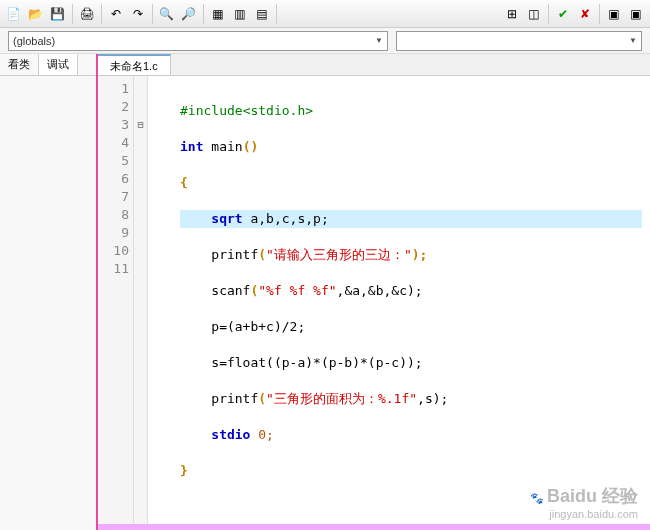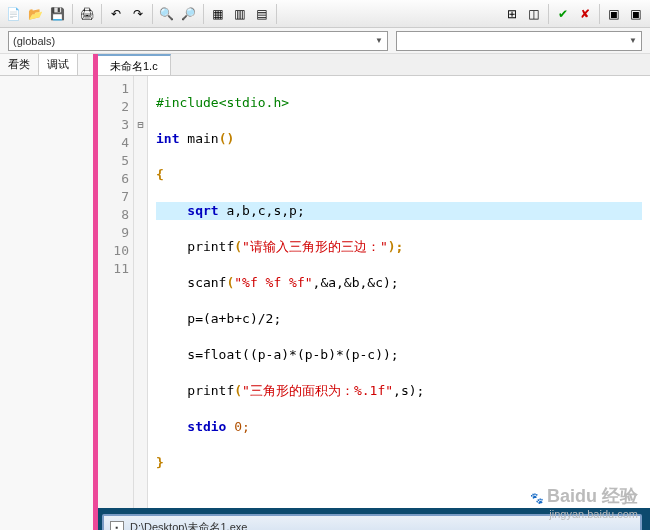--- a/index.html
+++ b/index.html
@@ -5,33 +5,33 @@
 * { margin: 0; padding: 0; box-sizing: border-box; }
 body { font-family: "Microsoft YaHei", Tahoma, sans-serif; font-size: 12px; background: #f0f0f0; width: 650px; height: 530px; overflow: hidden; position: relative; }
 .toolbar { height: 28px; background: linear-gradient(#fdfdfd, #e8e8e8); border-bottom: 1px solid #ccc; display: flex; align-items: center; padding: 0 4px; gap: 2px; }
 .tb-btn { width: 20px; height: 20px; display: flex; align-items: center; justify-content: center; cursor: pointer; }
 .tb-sep { width: 1px; height: 20px; background: #ccc; margin: 0 2px; }
 .combo-row { height: 26px; background: #f5f5f5; border-bottom: 1px solid #ddd; display: flex; align-items: center; padding: 0 8px; gap: 8px; }
 .combo { height: 20px; border: 1px solid #999; background: #fff; display: flex; align-items: center; padding: 0 4px; font-size: 11px; color: #333; }
 .combo.wide { width: 380px; justify-content: space-between; }
 .combo-arrow { font-size: 8px; color: #555; }
 .main { display: flex; height: calc(100% - 54px); }
-.leftpanel { width: 98px; background: #f8f8f8; border-right: 5px solid #ec4899; }
+.leftpanel { width: 98px; background: #f8f8f8; border-right: 2px solid #ec4899; }
 .lp-tabs { display: flex; height: 22px; border-bottom: 1px solid #ccc; font-size: 11px; }
 .lp-tab { padding: 3px 8px; border-right: 1px solid #ccc; cursor: pointer; }
 .lp-tab.active { background: #fff; }
-.rightarea { flex: 1; display: flex; flex-direction: column; background: #0c4a6e; }
+.rightarea { flex: 1; display: flex; flex-direction: column; background: #f0abfc; }
 .filetabs { height: 22px; background: #f0f0f0; border-bottom: 1px solid #ccc; display: flex; }
 .filetab { padding: 3px 12px; background: #fff; border-right: 1px solid #ccc; border-top: 2px solid #7aa7d0; font-size: 11px; cursor: pointer; }
 .editor { flex: 0 0 auto; display: flex; font-family: Consolas, monospace; font-size: 13px; background: #fff; }
 .gutter { background: #f5f5f5; border-right: 1px solid #ddd; text-align: right; padding: 4px 4px 4px 10px; color: #888; line-height: 18px; user-select: none; width: 36px; }
 .gutter div { height: 18px; }
 .fold { width: 14px; background: #f5f5f5; border-right: 1px solid #ddd; padding-top: 4px; line-height: 18px; }
 .fold div { height: 18px; text-align: center; font-size: 10px; color: #666; }
-.code { padding: 0 8px; line-height: 18px; white-space: pre; flex: 1; }
+.code { padding: 8px 8px; line-height: 18px; white-space: pre; flex: 1; margin-left: 24px; }
 .code .line { height: 18px; }
 .hl { background: #d0f0ff; }
 .kw { color: #0000c0; font-weight: bold; }
 .pp { color: #008000; }
 .fn { color: #000; }
 .str { color: #d00000; }
 .num { color: #b05000; }
 .br { color: #c08000; font-weight: bold; }
 .console-win { margin: 6px 8px 0 4px; border: 2px solid #7a9cc6; border-radius: 2px; background: #000; }
 .console-title { height: 24px; background: linear-gradient(#eaf0f8, #d0dff0); display: flex; align-items: center; padding: 0 6px; font-size: 11px; color: #333; border-bottom: 1px solid #7a9cc6; }

